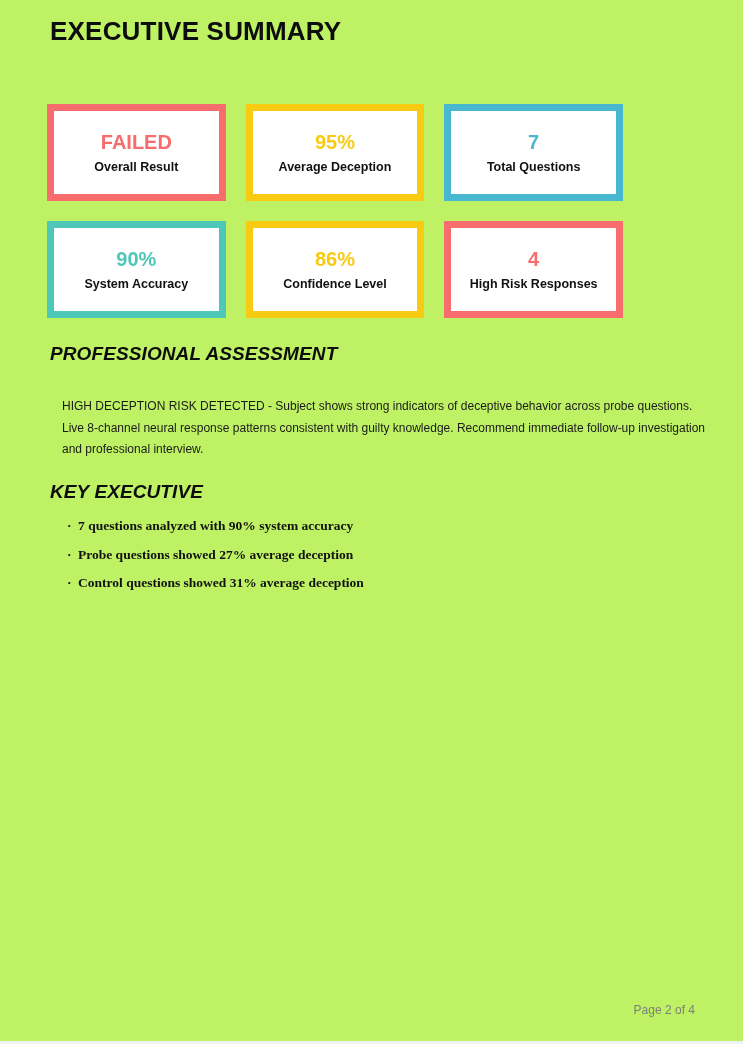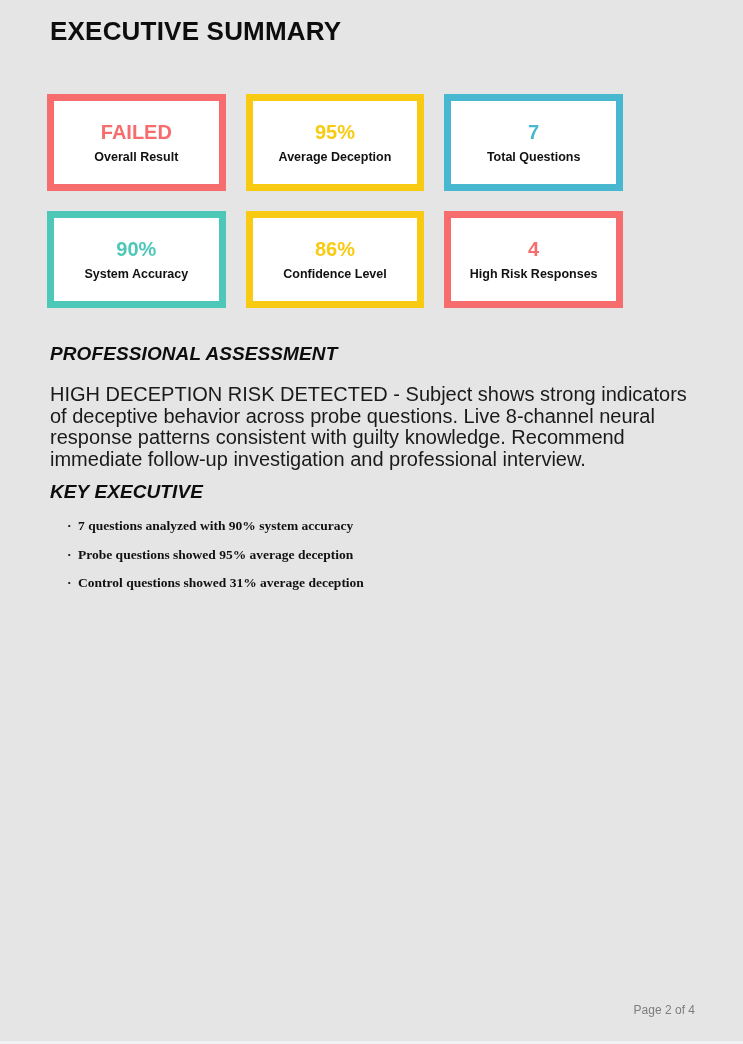--- a/index.html
+++ b/index.html
@@ -5,39 +5,39 @@
   html, body {
     margin: 0;
     padding: 0;
     background: #ffffff;
     font-family: "Liberation Sans", "DejaVu Sans", sans-serif;
   }
   .page {
     position: relative;
     width: 743px;
     height: 1044px;
-    background: #e5e5e5;
+    background: #bef264;
     overflow: hidden;
     border-bottom: 3px solid #f0f2f3;
     box-sizing: border-box;
   }
   .title {
     position: absolute;
     left: 50px;
     top: 16px;
     margin: 0;
     font-size: 26px;
     font-weight: bold;
     color: #0d0d0d;
     letter-spacing: 0.2px;
   }
   .cards {
     position: absolute;
     left: 47px;
-    top: 94px;
+    top: 104px;
     width: 576px;
     display: grid;
     grid-template-columns: repeat(3, 1fr);
     column-gap: 15px;
     row-gap: 10px;
     gap: 20px;
   }
   .stat-card {
     height: 97px;
     box-sizing: border-box;
@@ -71,22 +71,22 @@
     letter-spacing: 0.1px;
     font-style: italic;
   }
   #assessment-heading { top: 343px; }
   #findings-heading   { top: 481px; }
   .assessment-body {
     position: absolute;
     left: 50px;
     top: 384px;
     width: 643px;
-    margin: 0;
-    font-size: 20px;
+    margin: 12px;
+    font-size: 12px;
     line-height: 21.5px;
     color: #1a1a1a;
   }
   .findings-list {
     position: absolute;
     left: 50px;
     top: 519px;
     margin: 0;
     padding: 0;
     list-style: none;
@@ -151,19 +151,19 @@
   </div>
 
   <h2 class="section-heading" id="assessment-heading">PROFESSIONAL ASSESSMENT</h2>
 
   <p class="assessment-body">HIGH DECEPTION RISK DETECTED - Subject shows strong indicators of deceptive behavior across probe questions. Live 8-channel neural response patterns consistent with guilty knowledge. Recommend immediate follow-up investigation and professional interview.</p>
 
   <h2 class="section-heading" id="findings-heading">KEY EXECUTIVE</h2>
 
   <ul class="findings-list">
     <li>7 questions analyzed with 90% system accuracy</li>
-    <li>Probe questions showed 95% average deception</li>
+    <li>Probe questions showed 27% average deception</li>
     <li>Control questions showed 31% average deception</li>
   </ul>
 
   <div class="footer">Page 2 of 4</div>
 
 </div>
 
 </body></html>

